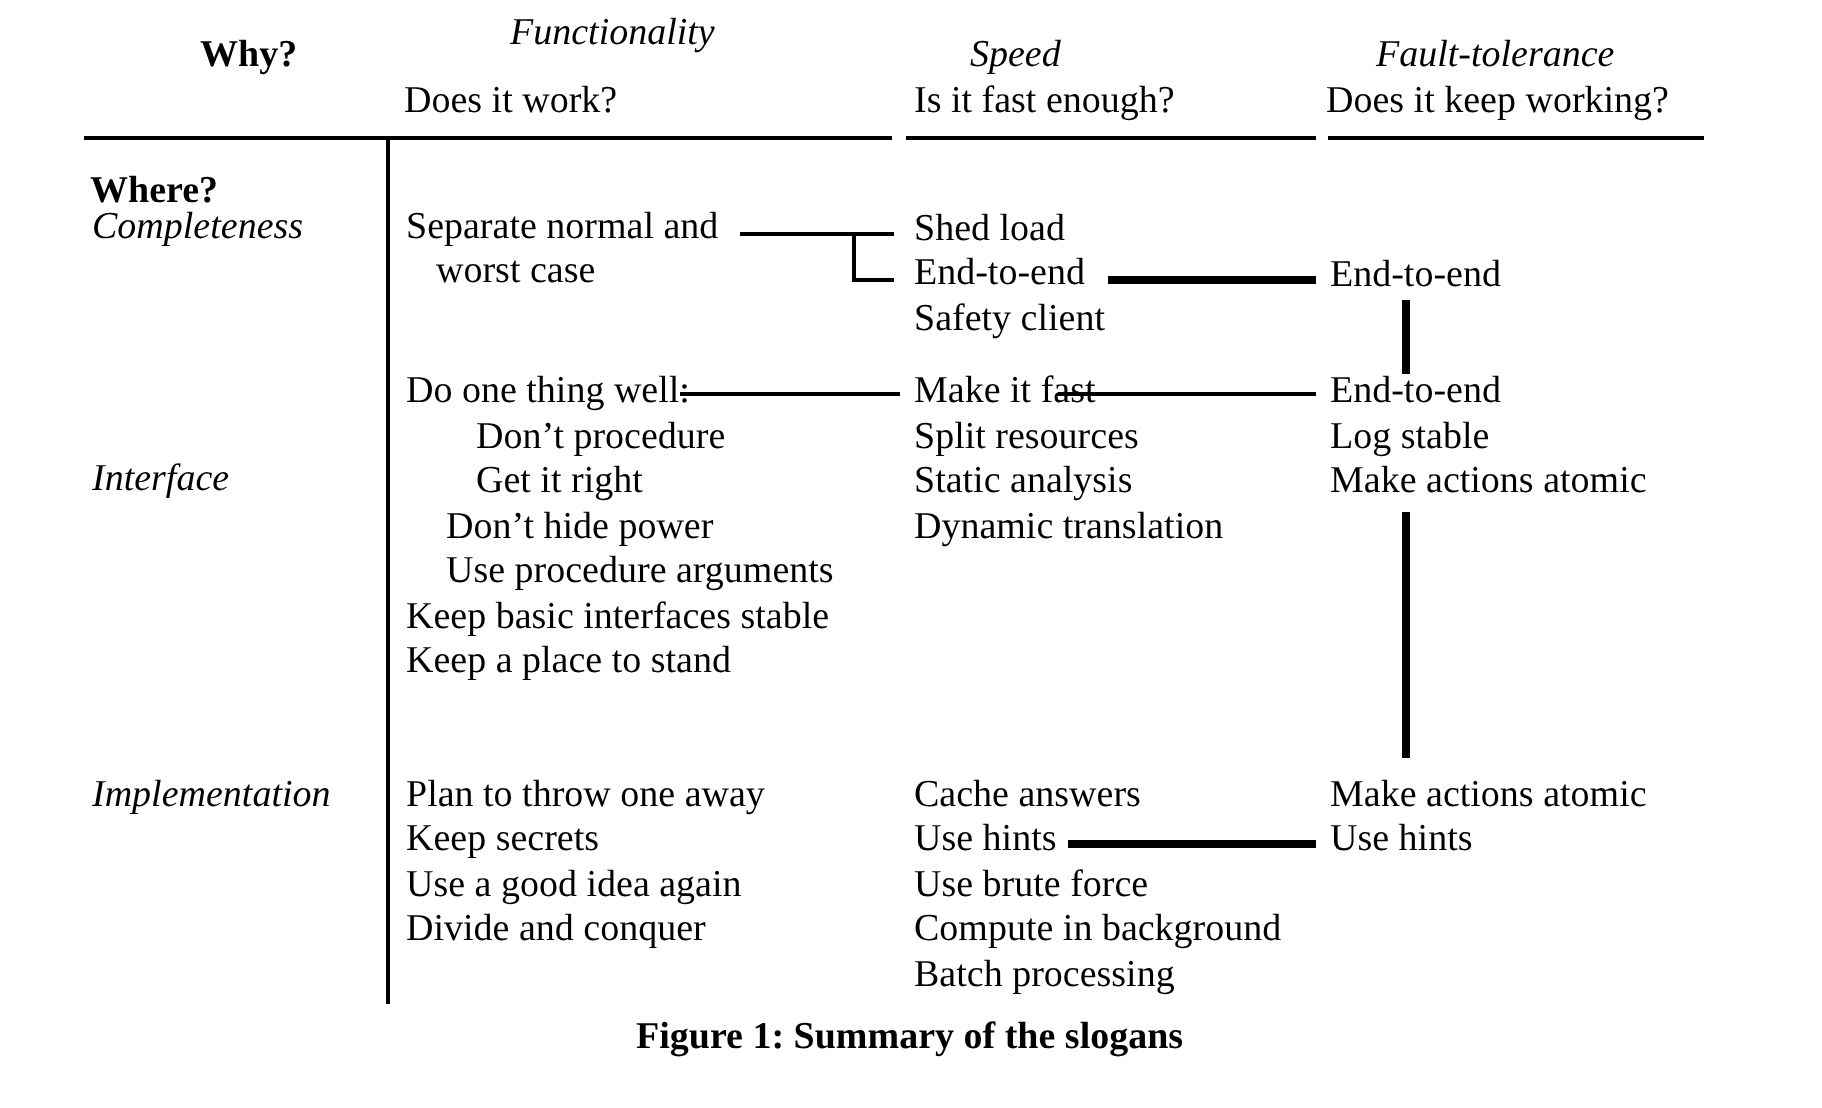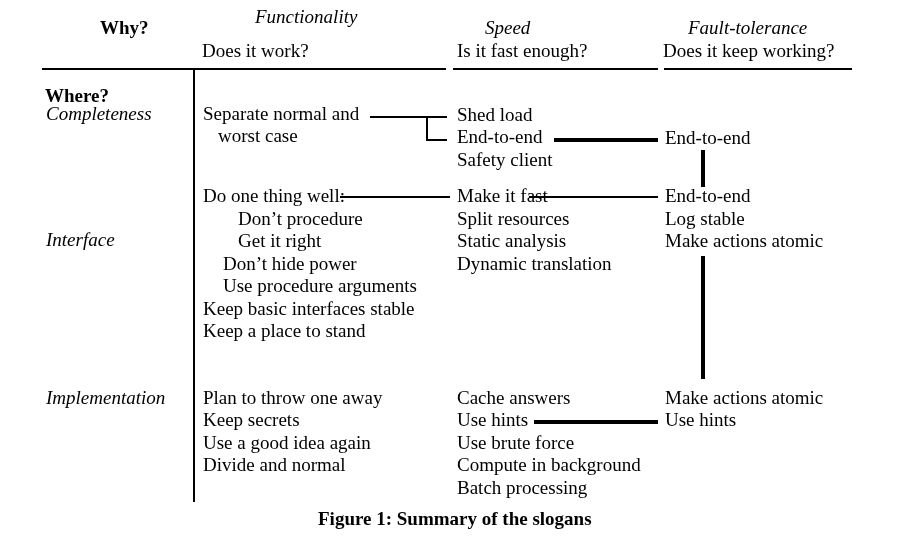--- a/index.html
+++ b/index.html
@@ -89,21 +89,21 @@
   <div class="abs line-block" style="left:665px; top:185px; line-height:22.5px;">
     <div>End-to-end</div>
     <div>Log stable</div>
     <div>Make actions atomic</div>
   </div>
 
   <div class="abs line-block" style="left:203px; top:387px;">
     <div>Plan to throw one away</div>
     <div>Keep secrets</div>
     <div>Use a good idea again</div>
-    <div>Divide and normal</div>
+    <div>Divide and conquer</div>
   </div>
   <div class="abs line-block" style="left:457px; top:387px;">
     <div>Cache answers</div>
     <div>Use hints</div>
     <div>Use brute force</div>
     <div>Compute in background</div>
     <div>Batch processing</div>
   </div>
   <div class="abs line-block" style="left:665px; top:387px;">
     <div>Make actions atomic</div>

